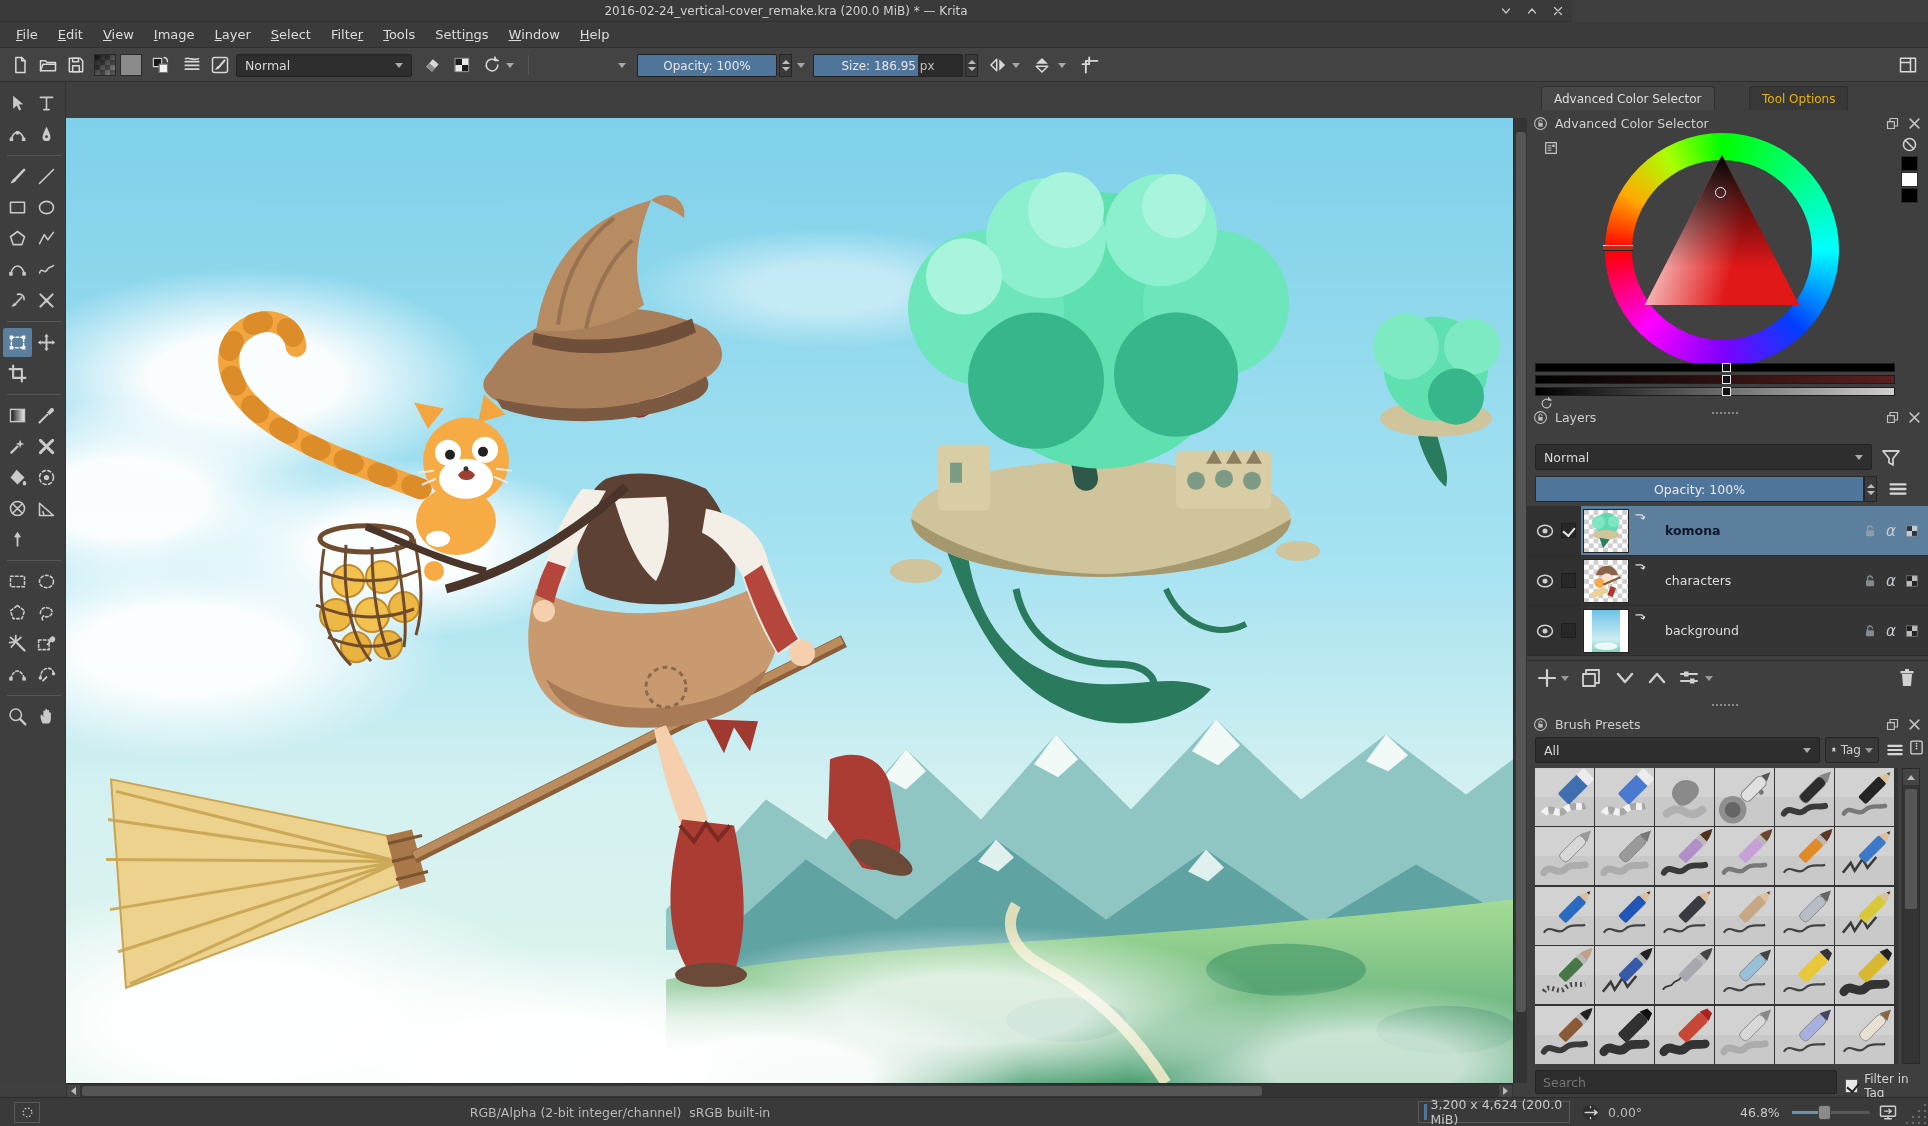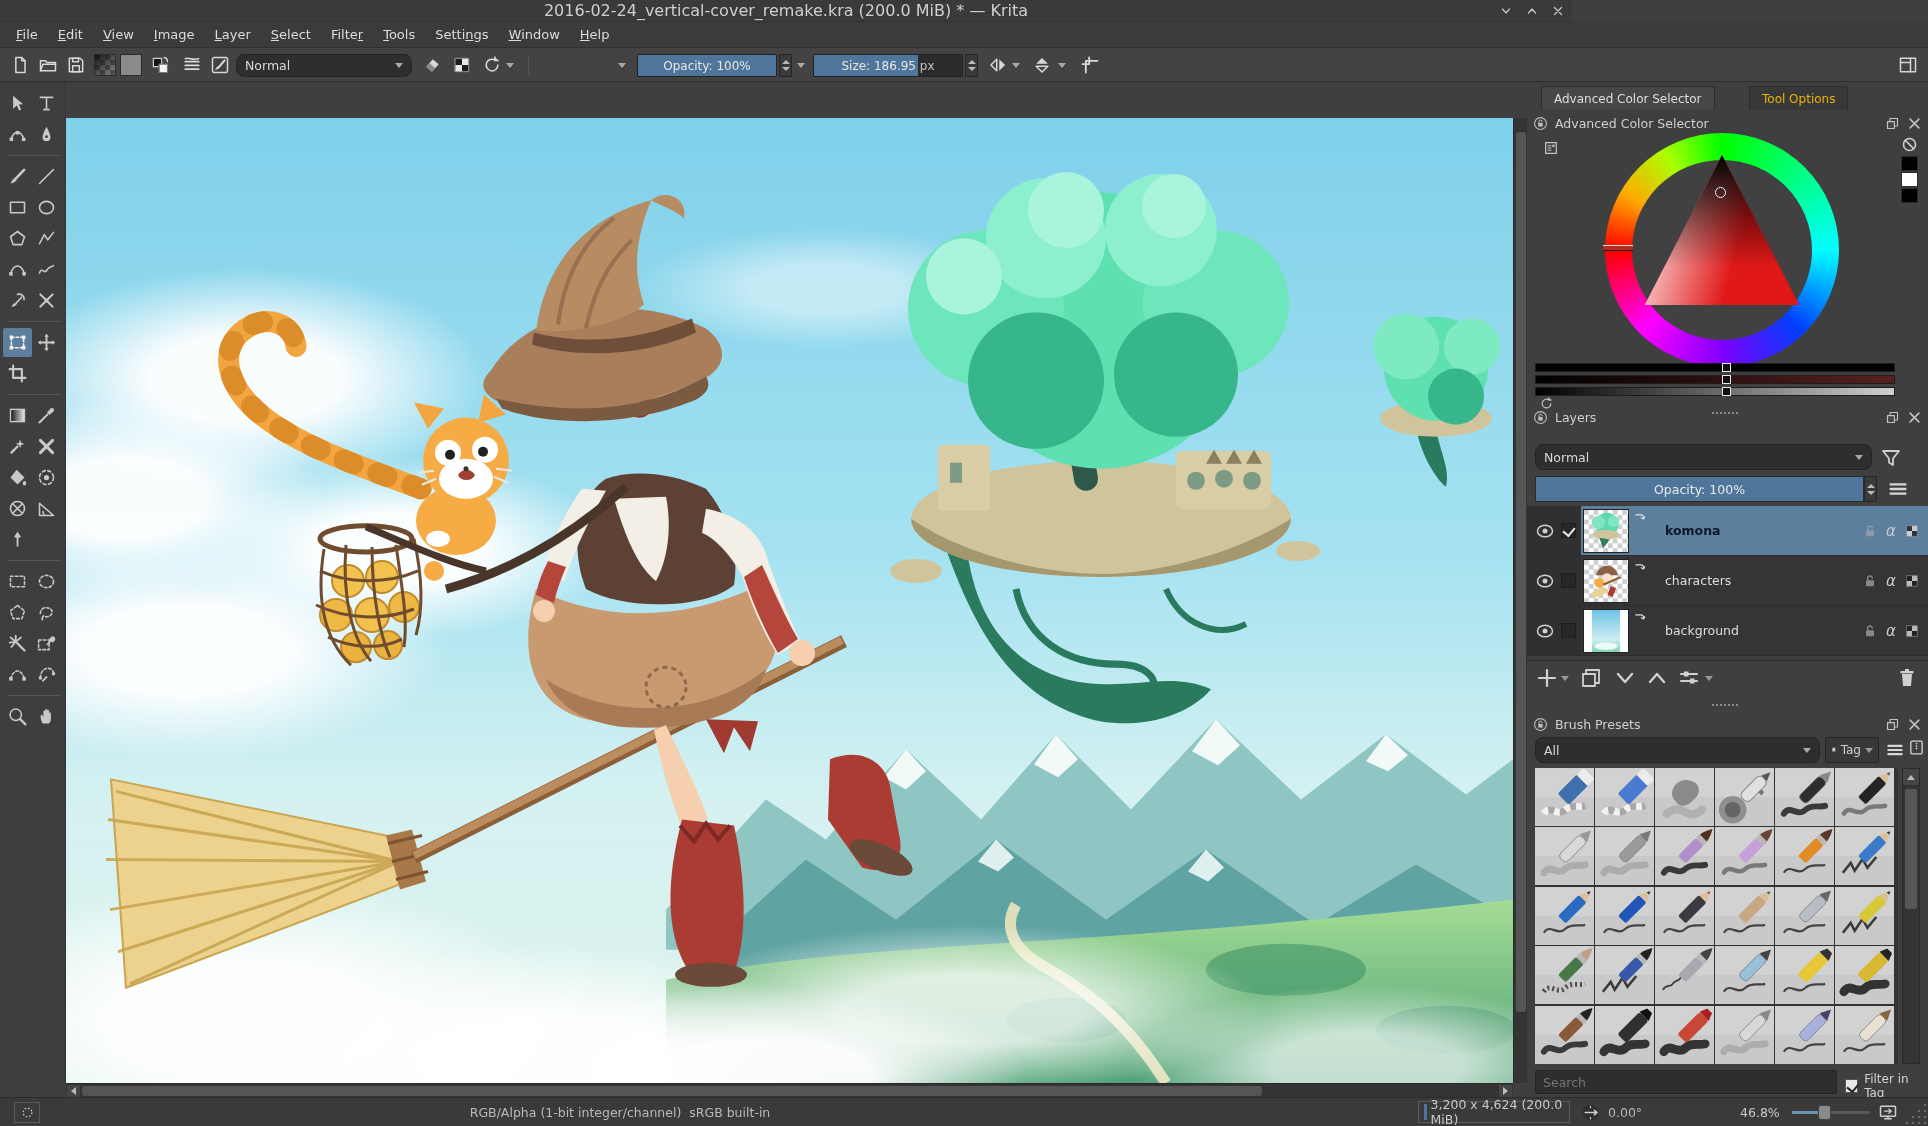--- a/index.html
+++ b/index.html
@@ -1,38 +1,38 @@
 <!DOCTYPE html>
 <html><head>
 <meta charset="utf-8">
 <style>
   * { margin:0; padding:0; box-sizing:border-box; }
   html,body { background:#2b2b2b; }
   body { font-family:"DejaVu Sans", sans-serif; color:#d4d4d4; }
   #app { position:relative; width:1928px; height:1126px; background:#3f3f3f; overflow:hidden; }
 
   
-  #titlebar { position:absolute; left:0; top:0; width:1572px; height:22px; background:#3a3a3a; border-bottom:1px solid #323232; display:flex; align-items:center; justify-content:center; font-size:16px; color:#cfcfcf; }
+  #titlebar { position:absolute; left:0; top:0; width:1572px; height:22px; background:#3a3a3a; border-bottom:1px solid #323232; display:flex; align-items:center; justify-content:center; font-size:12px; color:#cfcfcf; }
   #winbtns { position:absolute; right:8px; top:0; height:22px; display:flex; gap:14px; align-items:center; color:#c9c9c9; }
   #winbtns .wb svg { width:12px; height:12px; display:block; }
 
   
   #menubar { position:absolute; left:0; top:22px; width:1928px; height:26px; background:#3b3b3b; border-bottom:1px solid #303030; display:flex; align-items:center; padding-left:6px; }
   .menu-item { padding:0 10px; font-size:13px; color:#dcdcdc; height:26px; line-height:26px; cursor:default; }
   .menu-item u { text-decoration:underline; }
 
   
   #maintoolbar { position:absolute; left:0; top:48px; width:1928px; height:34px; background:#434343; border-bottom:1px solid #2e2e2e; }
   .tbtn { position:absolute; top:5px; width:24px; height:24px; color:#d8d8d8; display:flex; align-items:center; justify-content:center; }
   .tbtn svg { width:20px; height:20px; display:block; }
   .tsep { position:absolute; top:7px; width:1px; height:20px; background:#565656; }
   .swatch { position:absolute; top:6px; width:22px; height:22px; border:1px solid #2a2a2a; }
   #grad-swatch { background:linear-gradient(135deg,#111 0%,#999 100%), repeating-conic-gradient(#666 0 25%, #333 0 50%); background-blend-mode:normal; background:linear-gradient(135deg, rgba(20,20,20,1), rgba(200,200,200,.2)), repeating-conic-gradient(#777 0% 25%, #3a3a3a 0% 50%); background-size:100% 100%, 10px 10px; }
   #pat-swatch { background:#8b8b8b; }
-  .combo { position:absolute; background:#2e2e2e; border:1px solid #232323; border-radius:8px; color:#d8d8d8; font-size:12.5px; display:flex; align-items:center; padding:8px 8px; }
+  .combo { position:absolute; background:#2e2e2e; border:1px solid #232323; border-radius:2px; color:#d8d8d8; font-size:12.5px; display:flex; align-items:center; padding:8px 8px; }
   .combo .arrow { margin-left:auto; border-left:4px solid transparent; border-right:4px solid transparent; border-top:5px solid #aaa; }
   .slider { position:absolute; top:6px; height:23px; background:#2b2b2b; border:1px solid #222; border-radius:2px; overflow:hidden; font-size:12px; color:#e6e6e6; }
   .slider .fill { position:absolute; left:0; top:0; bottom:0; background:#50759a; }
   .slider .lbl { position:absolute; inset:0; display:flex; align-items:center; justify-content:center; white-space:pre; }
   .spin { position:absolute; top:6px; width:13px; height:23px; background:#3a3a3a; border:1px solid #262626; display:flex; flex-direction:column; align-items:center; justify-content:center; gap:3px; }
   .spin i { display:block; width:0; height:0; border-left:4px solid transparent; border-right:4px solid transparent; }
   .spin i.up { border-bottom:4px solid #bbb; }
   .spin i.dn { border-top:4px solid #bbb; }
   .mini-arrow { position:absolute; width:0; height:0; border-left:4px solid transparent; border-right:4px solid transparent; border-top:5px solid #a8a8a8; }
 
@@ -1400,21 +1400,21 @@
       <span>Filter in Tag</span>
     </div>
   </div>
 
   <div id="statusbar">
     <div id="sb-selmode">
         <svg viewBox="0 0 24 24" width="15" height="15">
           <circle cx="12" cy="12" r="7" fill="none" stroke="currentColor" stroke-width="2" stroke-dasharray="2.5 3"></circle>
         </svg>
       </div>
-    <div id="sb-profile">RGB/Alpha (1-bit integer/channel)  sRGB built-in</div>
+    <div id="sb-profile">RGB/Alpha (2-bit integer/channel)  sRGB built-in</div>
     <div id="sb-dims">
         <span>3,200 x 4,624 (200.0 MiB)</span>
       </div>
     <div id="sb-angle-icon"><svg viewBox="0 0 24 24" fill="none" stroke="currentColor" stroke-width="1.8" stroke-linecap="round" stroke-linejoin="round">
           <circle cx="12" cy="12" r="9" fill="#2f2f2f" stroke="none"></circle>
           <path d="M6 12 H19 M16.5 9.5 L19.5 12 L16.5 14.5" stroke-width="1.8"></path>
           <path d="M12 5 v1.5 M12 17.5 v1.5" stroke-width="1.4"></path>
         </svg></div>
     <div id="sb-angle">0.00°</div>
     <div id="sb-zoom">46.8%</div>

